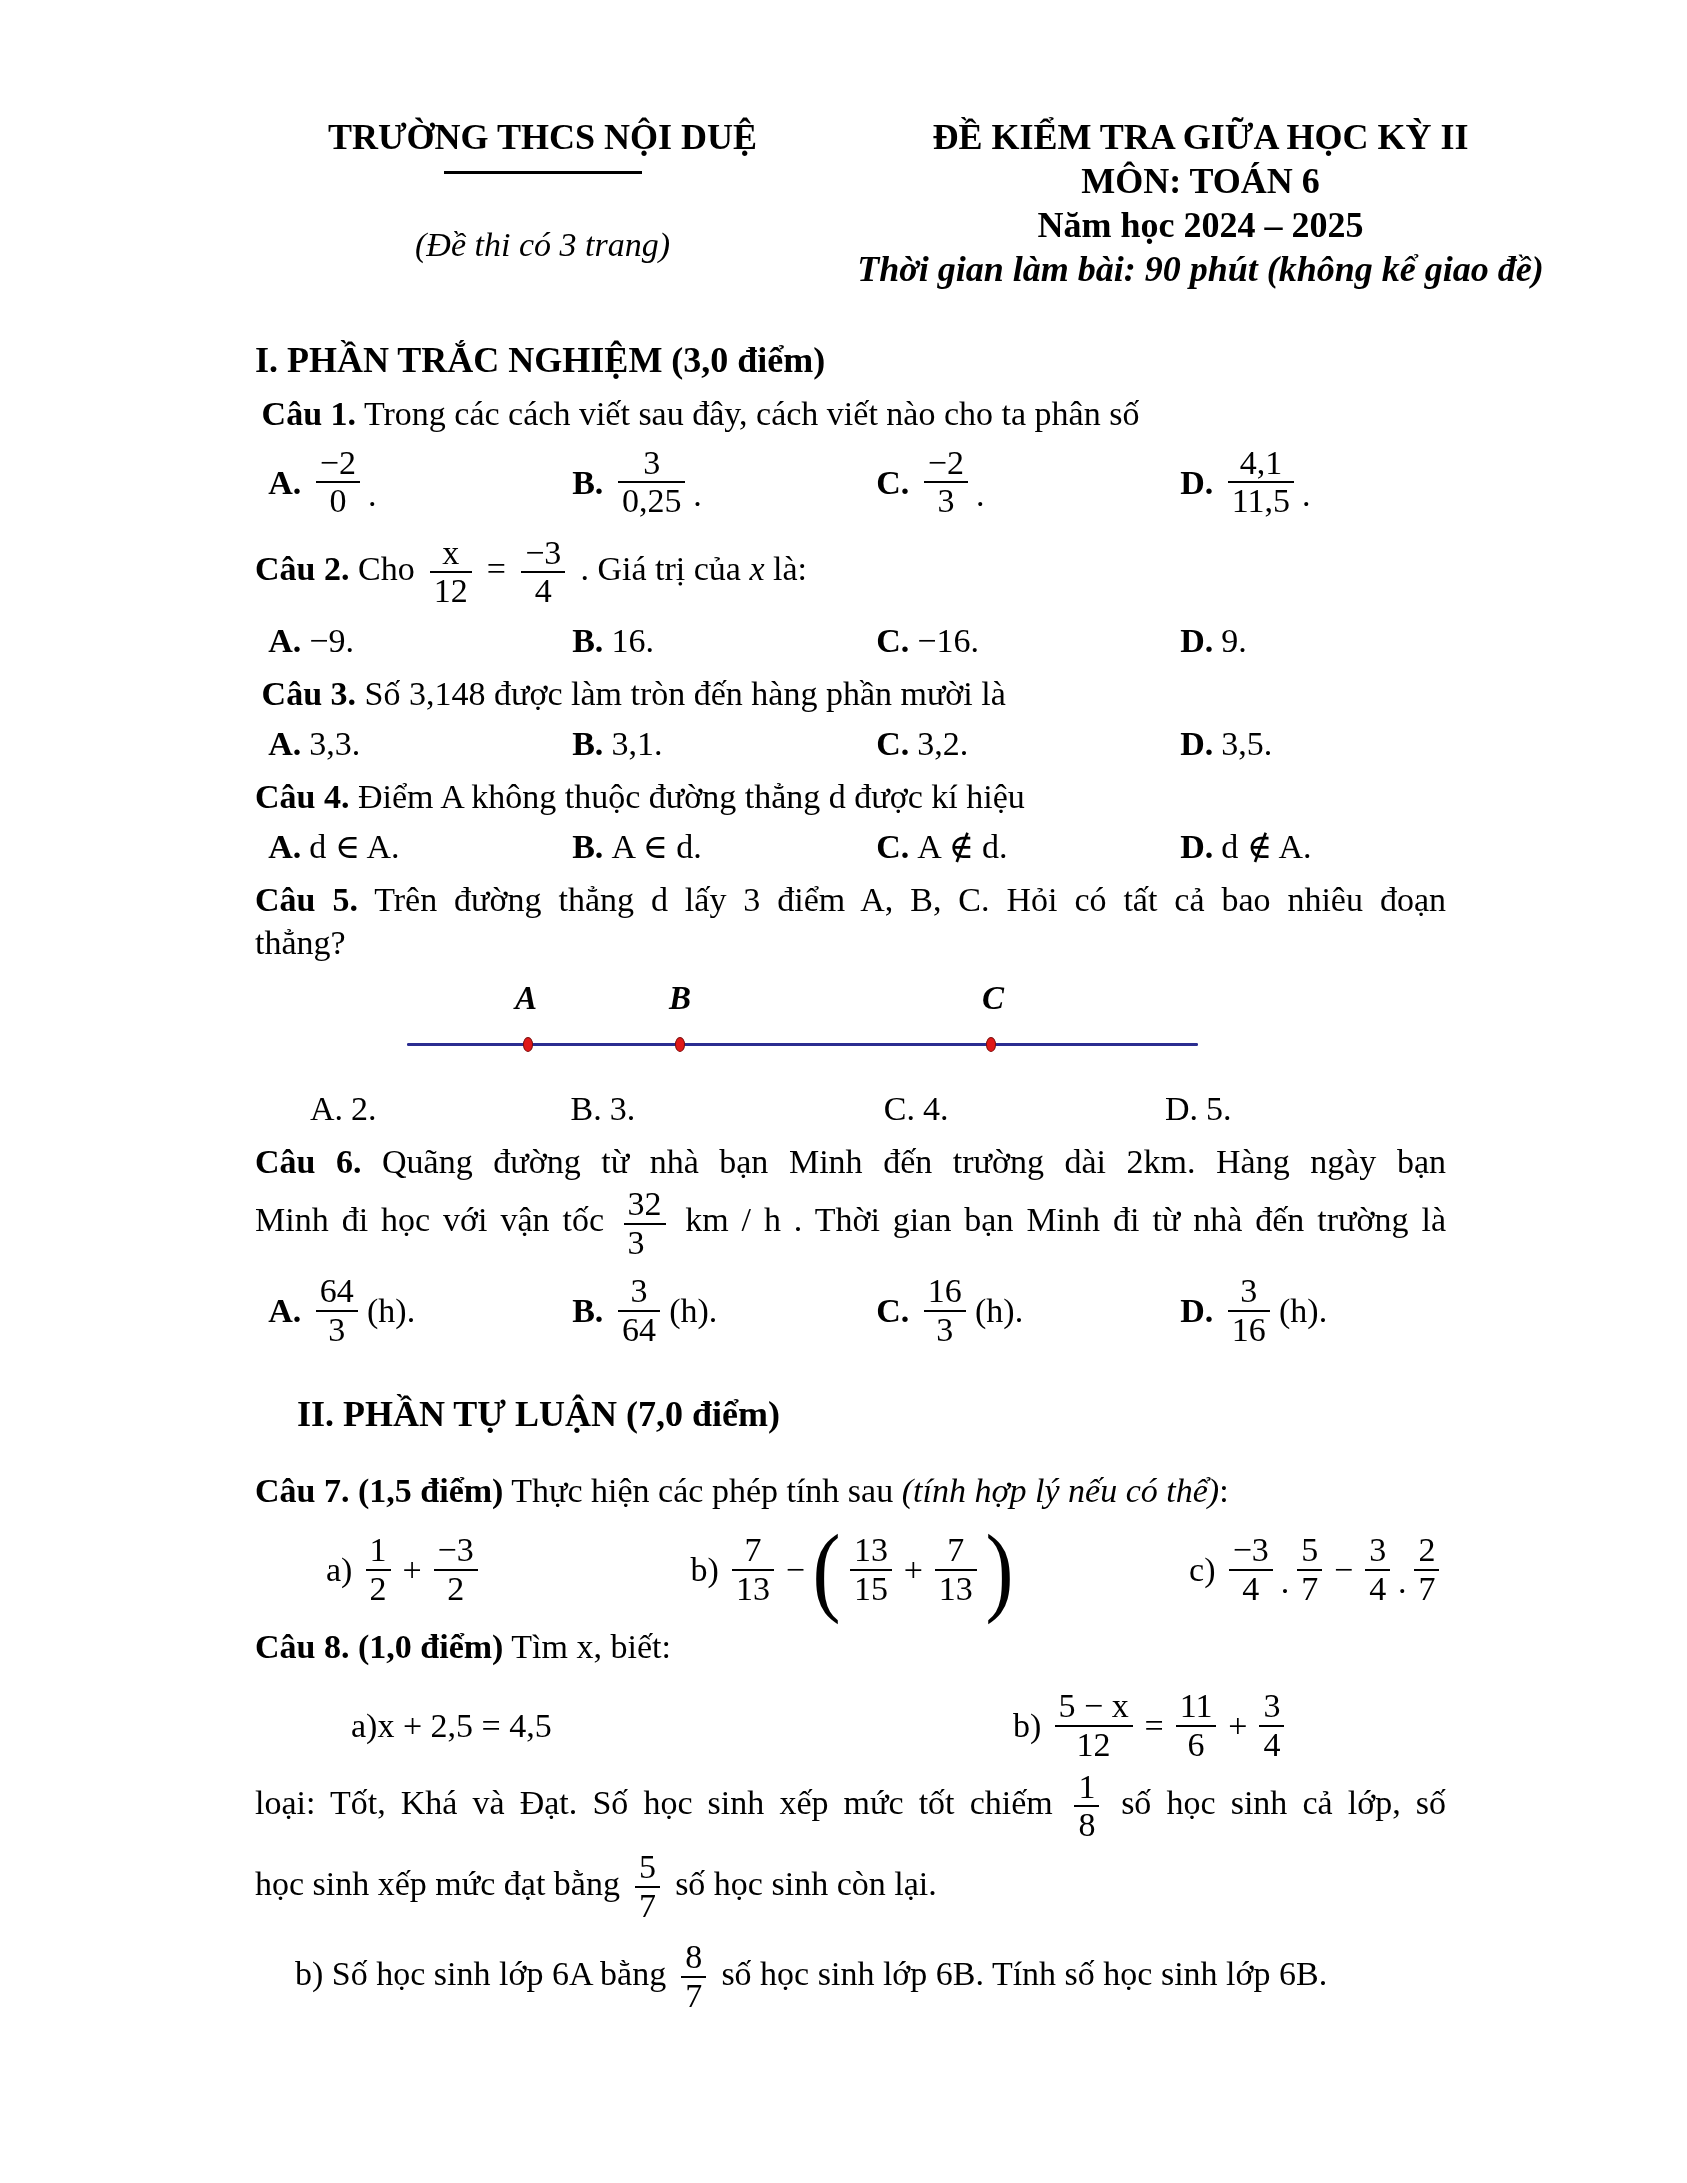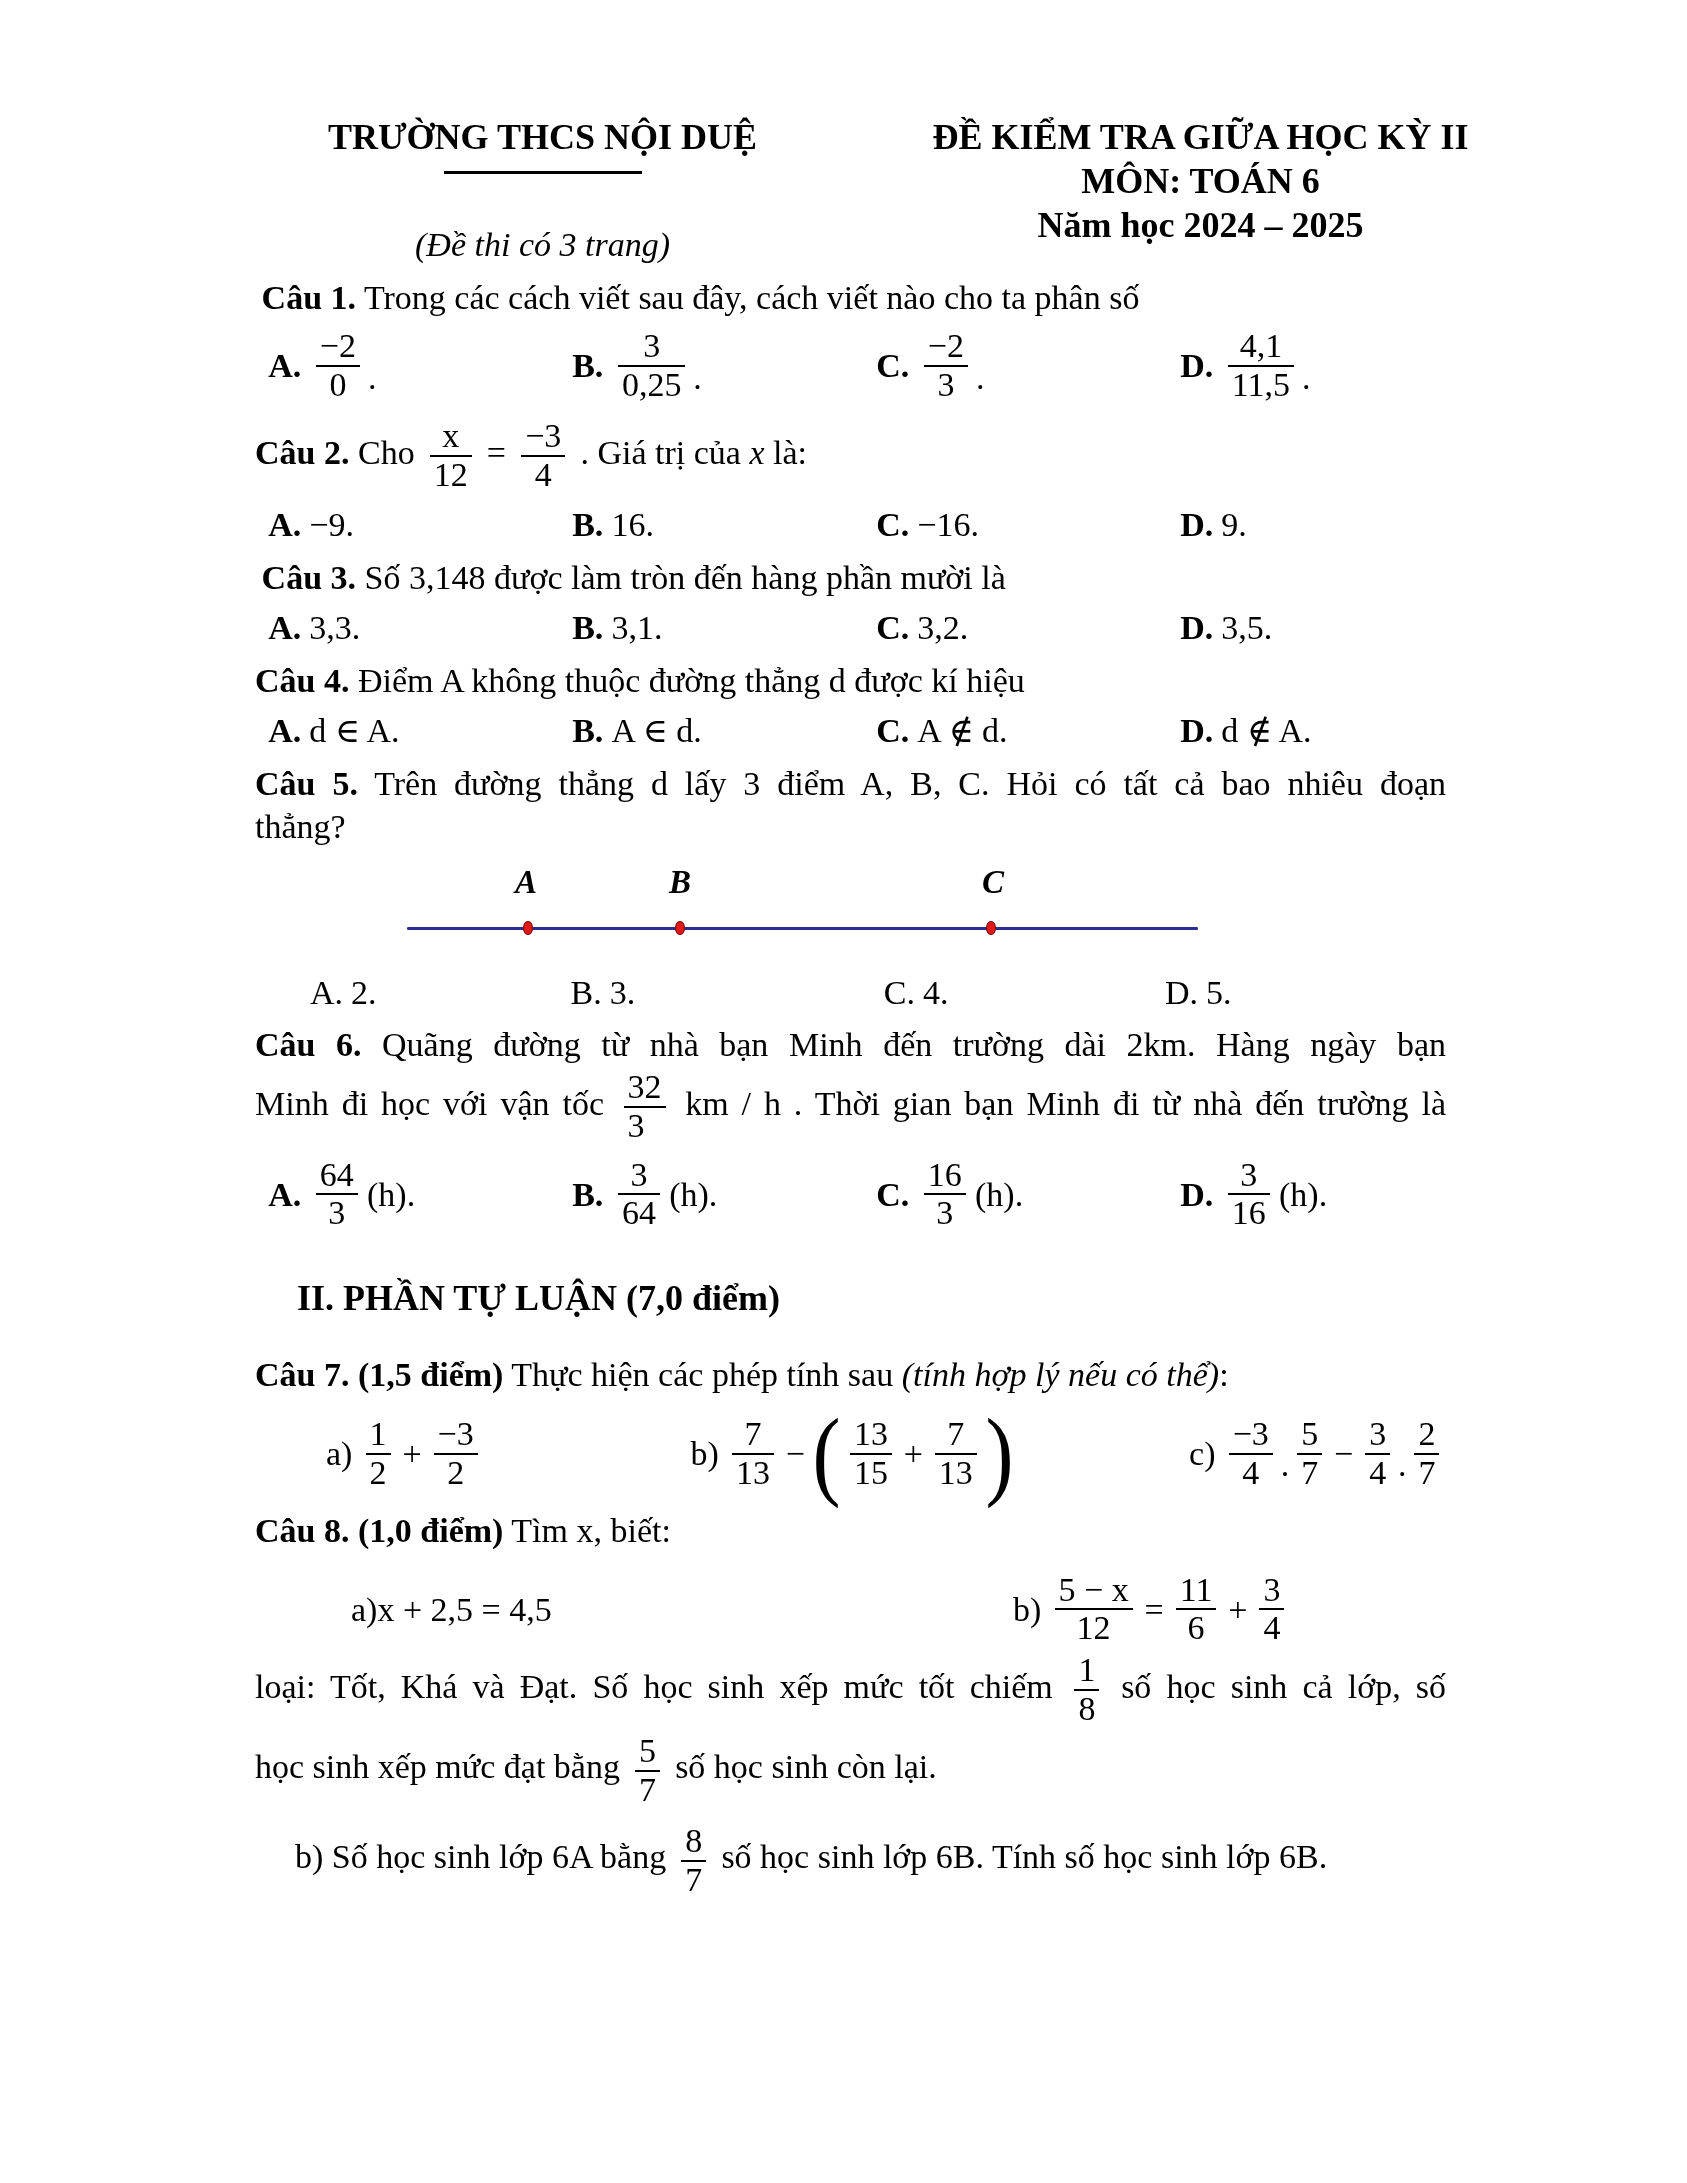--- a/index.html
+++ b/index.html
@@ -76,25 +76,27 @@
 <div class="header">
   <div class="h-left">
     <div class="h-line">TRƯỜNG THCS NỘI DUỆ</div>
     <div class="rule"></div>
     <div class="doc-note">(Đề thi có 3 trang)</div>
   </div>
   <div class="h-right">
     <div class="h-line">ĐỀ KIỂM TRA GIỮA HỌC KỲ II</div>
     <div class="h-line">MÔN: TOÁN 6</div>
     <div class="h-line">Năm học 2024 – 2025</div>
+    <div class="h-line it">Thời gian làm bài: 90 phút (không kể giao đề)</div>
   </div>
 </div>
 
 <div class="content">
 
+  <div class="sec-title">I. PHẦN TRẮC NGHIỆM (3,0 điểm)</div>
 
   <div class="q" style="padding-left:6.6px;">
     <span class="b">Câu 1.</span>
     <span>Trong các cách viết sau đây, cách viết nào cho ta phân số</span>
   </div>
   <div class="optrow">
     <div class="opt">
       <span class="lbl">A.</span>
       <span class="frac">
           <span class="fn">−2</span>

